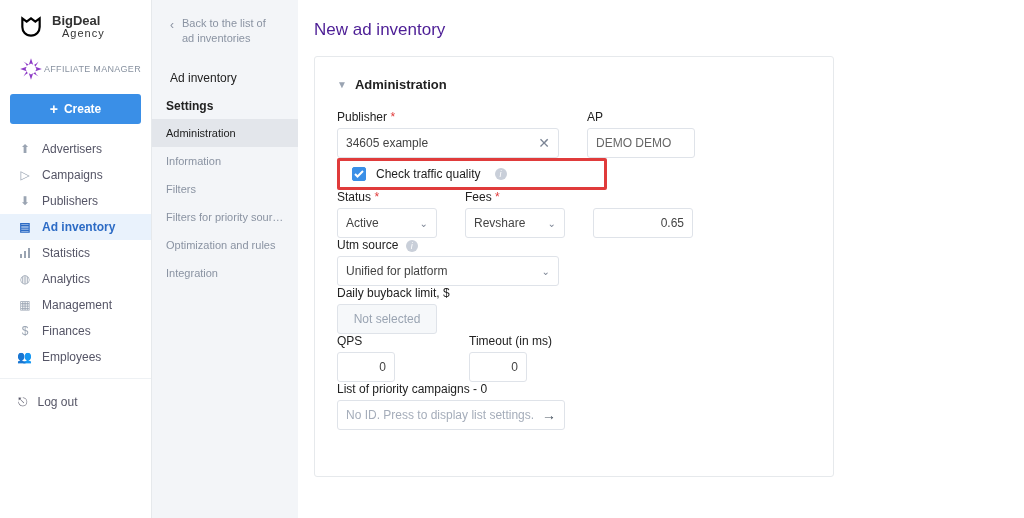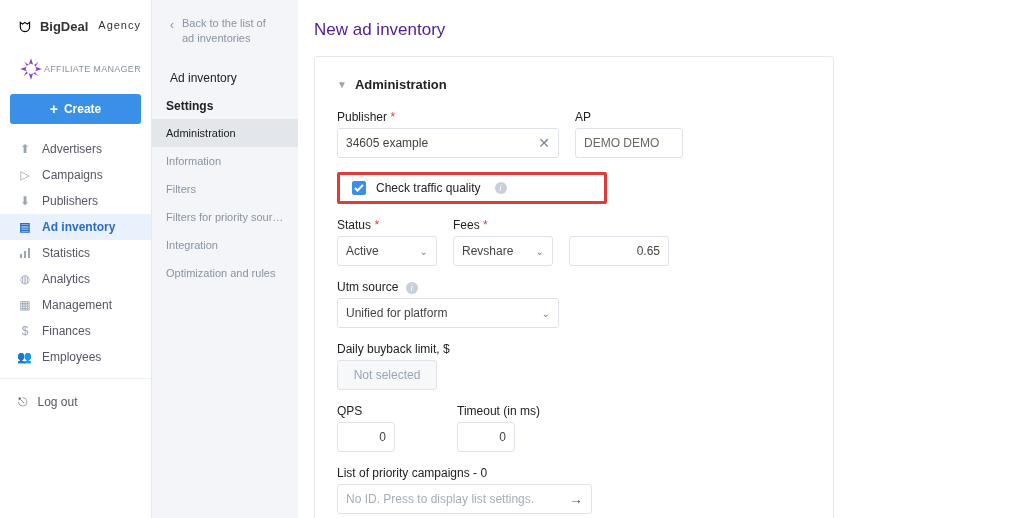--- a/index.html
+++ b/index.html
@@ -1,21 +1,21 @@
 <!DOCTYPE html>
 <html><head>
 <meta charset="utf-8">
 <style>
 *{box-sizing:border-box;margin:0;padding:0;font-family:Arial,Helvetica,sans-serif}
 body{background:#fff;font-size:13px;color:#333;width:1024px;height:518px;overflow:hidden}
 .app{display:flex;height:518px}
 .sidebar-left{width:152px;border-right:1px solid #e6e9ec;display:flex;flex-direction:column}
 .brand{display:flex;align-items:center;gap:8px;padding:14px 10px 6px 18px}
 .brand-logo{width:26px;height:26px}
-.brand-text{display:flex;flex-direction:row;line-height:1.05}
+.brand-text{display:flex;flex-direction:column;line-height:1.05}
 .brand-text .t1{font-weight:700;font-size:13px}
 .brand-text .t2{font-size:11px;letter-spacing:1px;padding-left:10px}
 .affil{display:flex;align-items:center;gap:0;padding:10px 10px 4px 18px}
 .affil-logo{width:26px;height:26px;border-radius:50%}
 .affil-name{font-size:9px;color:#8892a0;letter-spacing:.3px}
 .btn-create{margin:8px 10px 12px 10px;background:#3a8fe7;color:#fff;border:none;border-radius:3px;height:30px;display:flex;align-items:center;justify-content:center;gap:6px;font-size:12px;font-weight:700;cursor:pointer}
 .btn-create .plus{font-size:14px;font-weight:700}
 .nav{display:flex;flex-direction:column}
 .nav-item{display:flex;align-items:center;gap:10px;padding:6px 10px 6px 18px;color:#556;cursor:pointer;font-size:12px}
 .nav-item.active{background:#e9f2fc;color:#2c6bc5;font-weight:600}
@@ -29,39 +29,39 @@
 .sec-title{padding:14px 18px 2px;font-size:12px;color:#222}
 .sec-sub{padding:0 18px 8px;font-size:11px;color:#8a93a2}
 .settings-label{padding:12px 14px 6px 14px;font-size:12px;font-weight:700;color:#222}
 .set-item{padding:8px 14px;font-size:11px;color:#8a93a2;cursor:pointer}
 .set-item.active{background:#e3e6eb;color:#222}
 .col3{flex:1;padding:0 16px 0 16px;overflow-y:auto}
 .page-title{font-size:17px;color:#4c1d95;padding:20px 0 16px 0}
 .card{border:1px solid #e6e9ec;border-radius:3px;background:#fff;padding:20px 22px 40px 22px;margin-bottom:20px; width:520px}
 .card-h{display:flex;align-items:center;gap:8px;font-weight:700;color:#222;margin-bottom:18px}
 .card-h .caret{color:#9aa4b2;font-size:10px}
-.row{display:flex;gap:16px;align-items:flex-end;margin-bottom:14px;flex-wrap:wrap}
+.row{display:flex;gap:28px;align-items:flex-end;flex-wrap:wrap}
 .field{display:flex;flex-direction:column;gap:4px}
 .label{font-size:12px;color:#222}
 .req{color:#e03b3b}
 .hint{display:inline-flex;align-items:center;justify-content:center;width:12px;height:12px;border-radius:50%;background:#c9cfd9;color:#fff;font-size:9px;font-style:italic;margin-left:4px}
 .input,.select,.ro{height:30px;border:1px solid #dfe3e9;border-radius:3px;background:#fff;padding:0 8px;font-size:12px;color:#444}
 .input.combo{display:flex;align-items:center;justify-content:space-between;gap:6px}
 .input.combo .x{color:#7b8494;font-size:14px;cursor:pointer}
 .ro{display:flex;align-items:center;color:#666}
 .select{display:flex;align-items:center;justify-content:space-between;gap:6px}
 .select .arrow{color:#7b8494;font-size:10px}
 .num-input{text-align:right}
 .check-box{display:flex;align-items:center;gap:10px;border:3px solid #e03b3b;padding:6px 12px;border-radius:2px;width:270px}
 .cb{width:14px;height:14px;border:1px solid #3a8fe7;border-radius:2px;background:#3a8fe7;display:inline-flex;align-items:center;justify-content:center}
 .cb svg{width:10px;height:10px}
 .not-sel{background:#f6f8fa;color:#9aa4b2;text-align:center;display:flex;align-items:center;justify-content:center}
 .long-input{height:30px;border:1px solid #dfe3e9;border-radius:3px;display:flex;align-items:center;justify-content:space-between;padding:0 8px;color:#a5adba;font-size:12px}
 .long-input .arrow{color:#47525f;font-size:14px}
-.w-230{width:255px}.w-108{width:108px}.w-100{width:100px}
+.w-230{width:228px}.w-108{width:108px}.w-100{width:100px}
 .w-58{width:58px}.w-222{width:222px}
 </style>
 </head>
 <body>
 
 <div class="app">
 
   <div class="sidebar-left">
     <div class="brand">
       <svg class="brand-logo" viewBox="0 0 24 24">
@@ -149,22 +149,22 @@
         <div>Back to the list of</div>
         <div>ad inventories</div>
       </div>
     </div>
     <div class="sec-title">Ad inventory</div>
     <div class="settings-label">Settings</div>
     <div class="set-item active">Administration</div>
     <div class="set-item">Information</div>
     <div class="set-item">Filters</div>
     <div class="set-item">Filters for priority sour…</div>
+    <div class="set-item">Optimization and rules</div>
     <div class="set-item">Integration</div>
-    <div class="set-item">Optimization and rules</div>
   </div>
 
   <div class="col3">
     <div class="page-title">New ad inventory</div>
     <div class="card">
       <div class="card-h">
         <span class="caret">▼</span>
         <span>Administration</span>
       </div>
 

